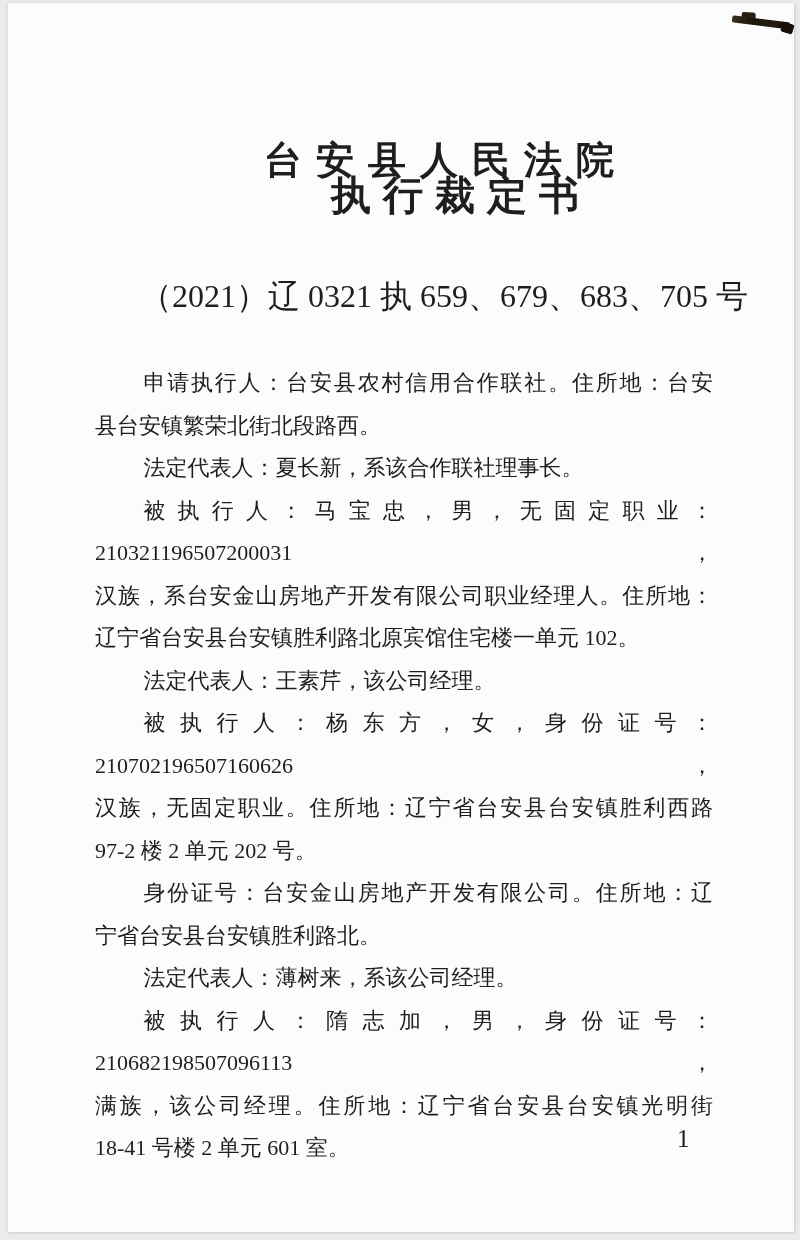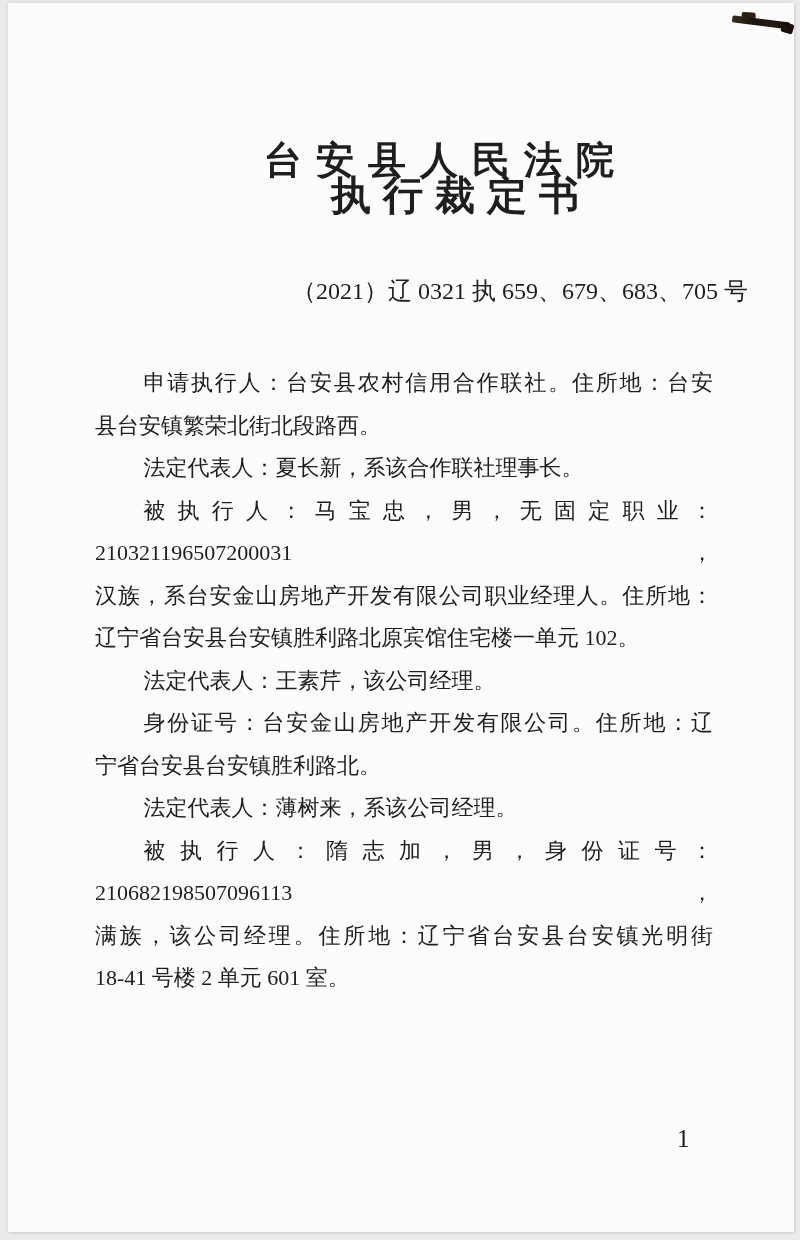--- a/index.html
+++ b/index.html
@@ -71,21 +71,21 @@
     text-align: center;
     font-size: 40px;
     font-weight: 600;
     letter-spacing: 12px;
     white-space: nowrap;
   }
   .case-number {
     position: absolute;
     top: 272px; left: 0; right: 46px;
     text-align: right;
-    font-size: 24px;
+    font-size: 32px;
     white-space: nowrap;
   }
   .doc-body {
     position: absolute;
     top: 359px; left: 87px;
     width: 618px;
     font-size: 22px;
     line-height: 42.5px;
   }
   .para .line {
@@ -130,20 +130,25 @@
           <div class="line first fill">被执行人：马宝忠，男，无固定职业：210321196507200031，</div>
           <div class="line fill">汉族，系台安金山房地产开发有限公司职业经理人。住所地：</div>
         </div>
         <div class="para">
           <div class="line">辽宁省台安县台安镇胜利路北原宾馆住宅楼一单元 102。</div>
         </div>
         <div class="para">
           <div class="line first">法定代表人：王素芹，该公司经理。</div>
         </div>
         <div class="para">
+          <div class="line first fill">被执行人：杨东方，女，身份证号：210702196507160626，</div>
+          <div class="line fill">汉族，无固定职业。住所地：辽宁省台安县台安镇胜利西路</div>
+          <div class="line">97-2 楼 2 单元 202 号。</div>
+        </div>
+        <div class="para">
           <div class="line first fill">身份证号：台安金山房地产开发有限公司。住所地：辽</div>
           <div class="line">宁省台安县台安镇胜利路北。</div>
         </div>
         <div class="para">
           <div class="line first">法定代表人：薄树来，系该公司经理。</div>
         </div>
         <div class="para">
           <div class="line first fill">被执行人：隋志加，男，身份证号：210682198507096113，</div>
           <div class="line fill">满族，该公司经理。住所地：辽宁省台安县台安镇光明街</div>
           <div class="line">18-41 号楼 2 单元 601 室。</div>

